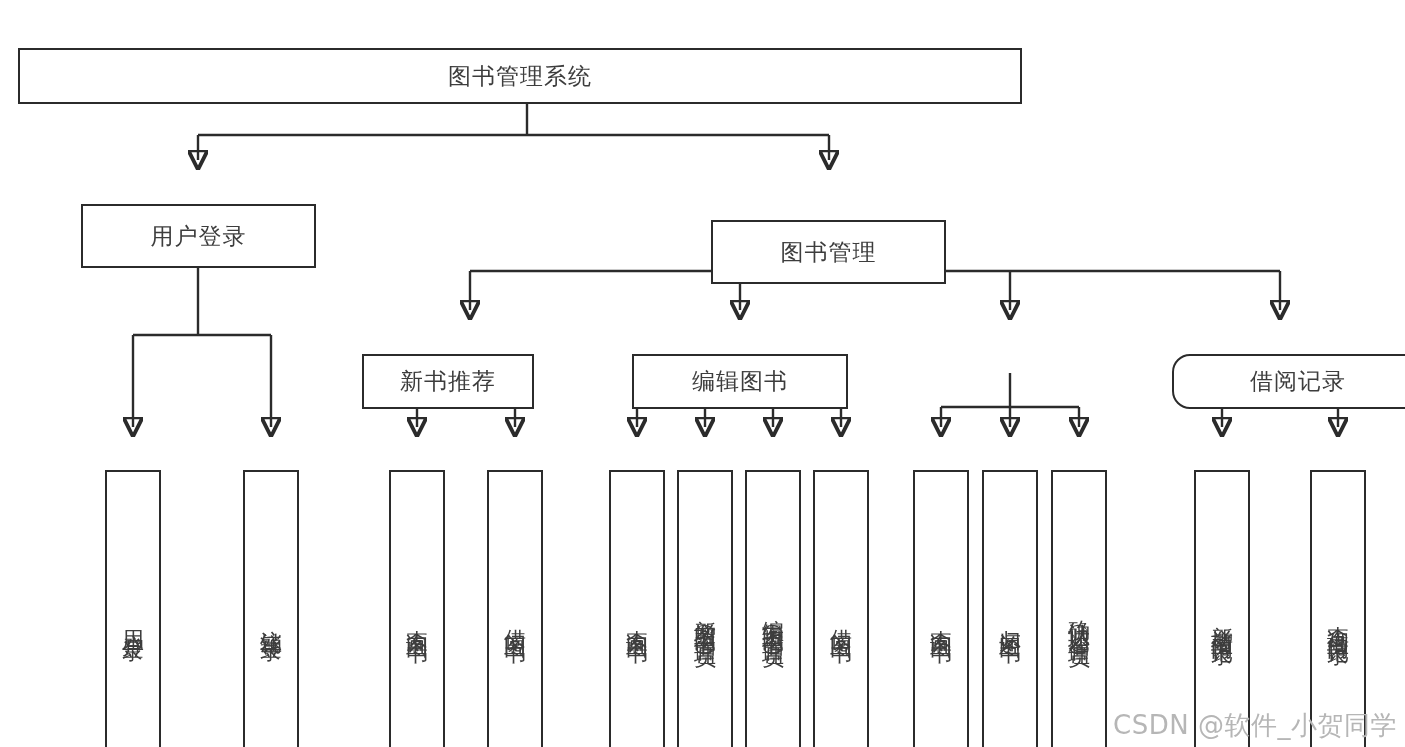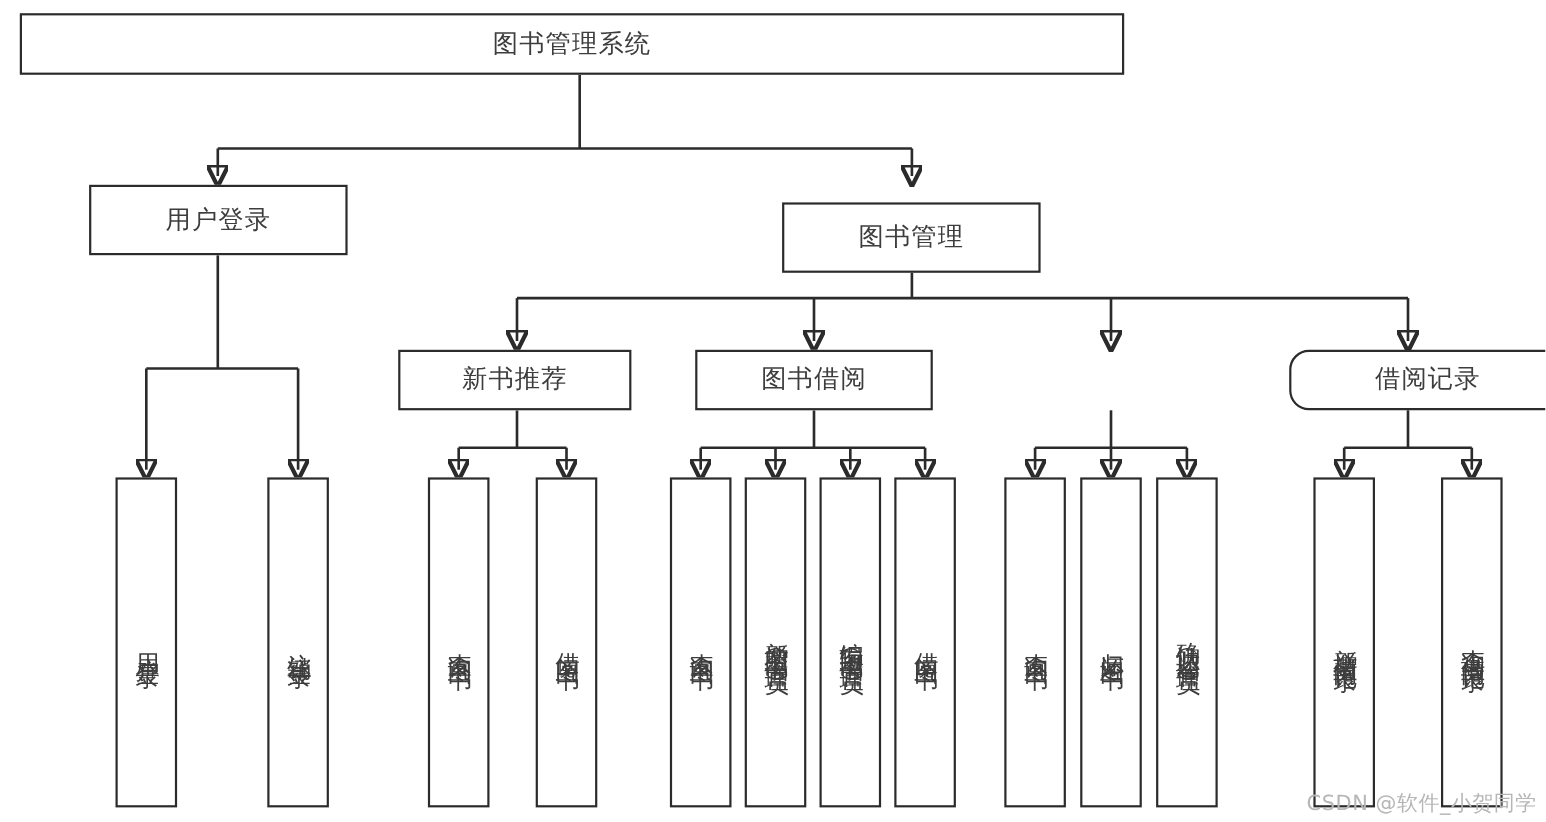--- a/index.html
+++ b/index.html
@@ -20,20 +20,21 @@
   }
   .node {
     position: absolute;
     box-sizing: border-box;
     border: 2px solid #2b2b2b;
     background: #ffffff;
     display: flex;
     align-items: center;
     justify-content: center;
     color: #3a3a3a;
+    margin-top: 36px;
   }
   .node.root {
     border-width: 2px;
   }
   .node .label {
     font-size: 23px;
     letter-spacing: 1px;
     line-height: 1.25;
     white-space: nowrap;
     color: #3d3d3d;
@@ -61,21 +62,21 @@
   }
   svg.wires line, svg.wires path {
     stroke: #2b2b2b;
     stroke-width: 2.4;
     fill: none;
   }
   .watermark {
     position: absolute;
     right: 8px;
     bottom: 4px;
-    font-size: 19px;
+    font-size: 26px;
     color: #b6b6b6;
     white-space: nowrap;
     letter-spacing: 0.5px;
   }
 </style>
 </head>
 <body>
 
 <div id="canvas">
 
@@ -131,25 +132,25 @@
     <span class="label">图书管理系统</span>
   </div>
 
   <div class="node" style="left:81px; top:168px; width:235px; height:64px;">
     <span class="label">用户登录</span>
   </div>
   <div class="node" style="left:711px; top:184px; width:235px; height:64px;">
     <span class="label">图书管理</span>
   </div>
 
-  <div class="node" style="left:362px; top:318px; width:212px; height:55px;">
+  <div class="node" style="left:362px; top:318px; width:172px; height:55px;">
     <span class="label">新书推荐</span>
   </div>
   <div class="node" style="left:632px; top:318px; width:216px; height:55px;">
-    <span class="label">图书借阅</span>
+    <span class="label">编辑图书</span>
   </div>
   <div class="node" style="left:1172px; top:318px; width:252px; height:55px;border-radius:18px;">
     <span class="label">借阅记录</span>
   </div>
 
   <div class="node leaf" style="left:105px; top:434px; width:56px; height:300px;">
     <span class="label">用户登录</span>
   </div>
   <div class="node leaf" style="left:243px; top:434px; width:56px; height:300px;">
     <span class="label">注销登录</span>

